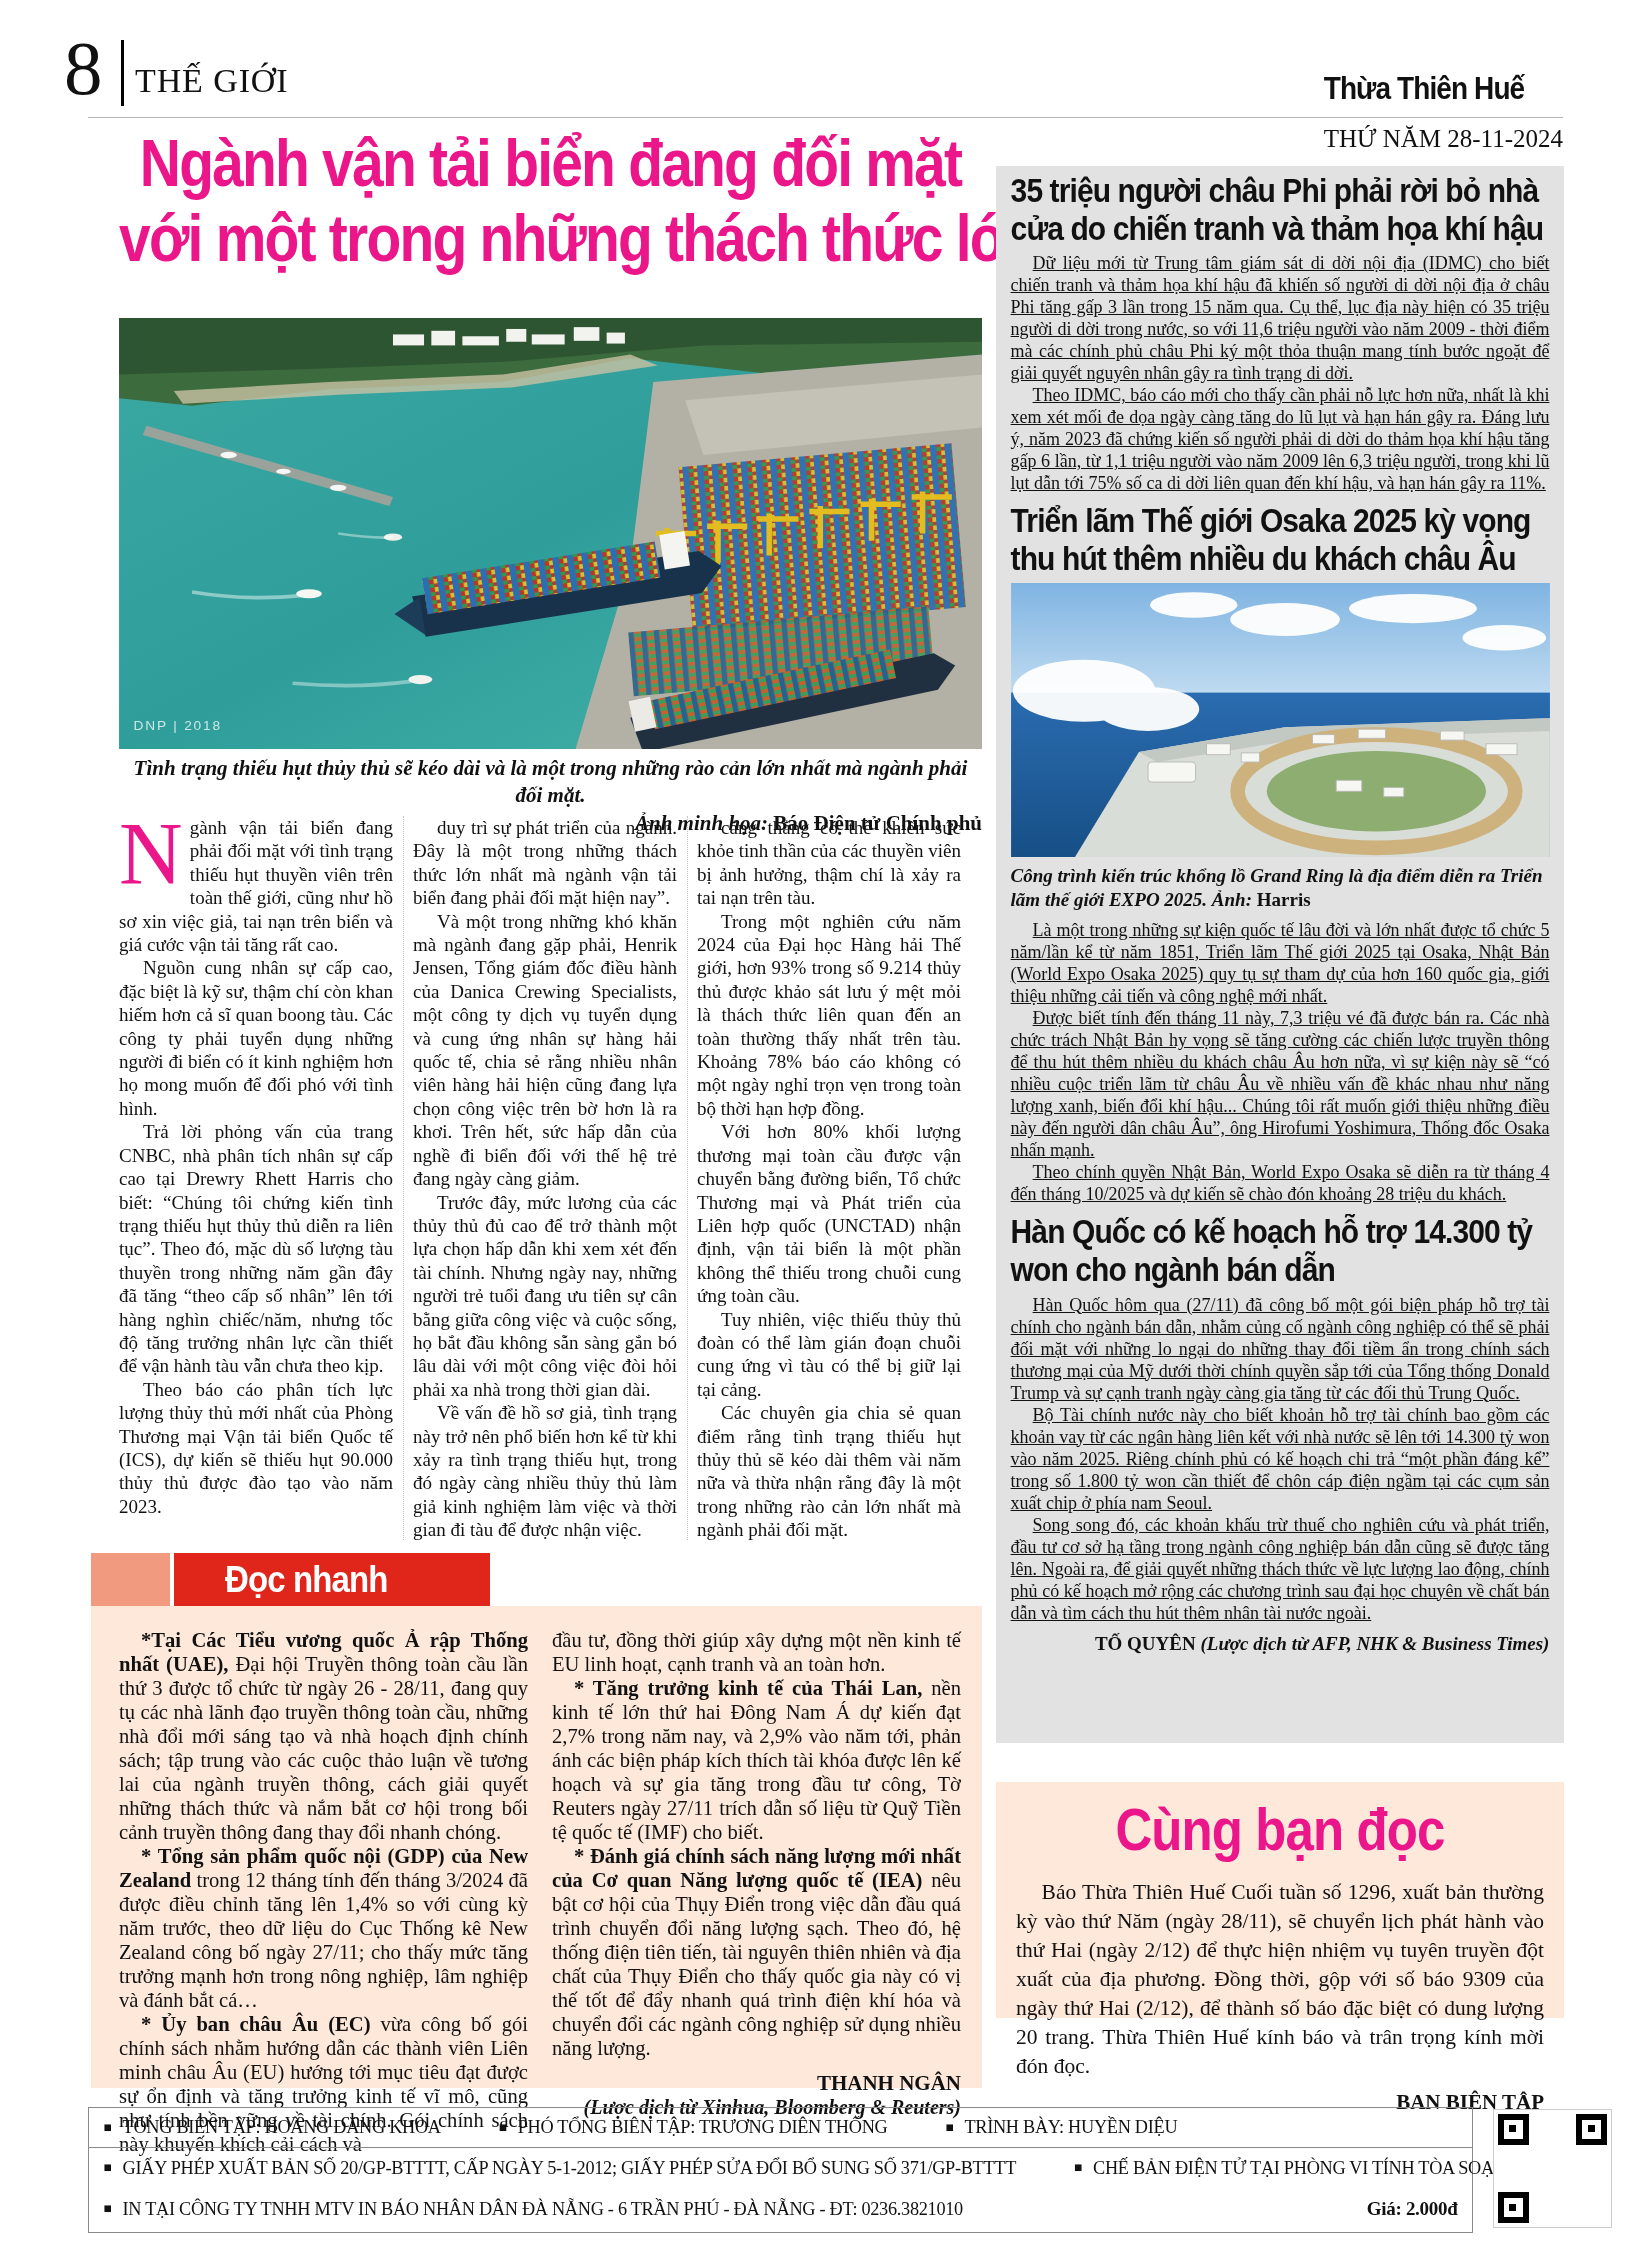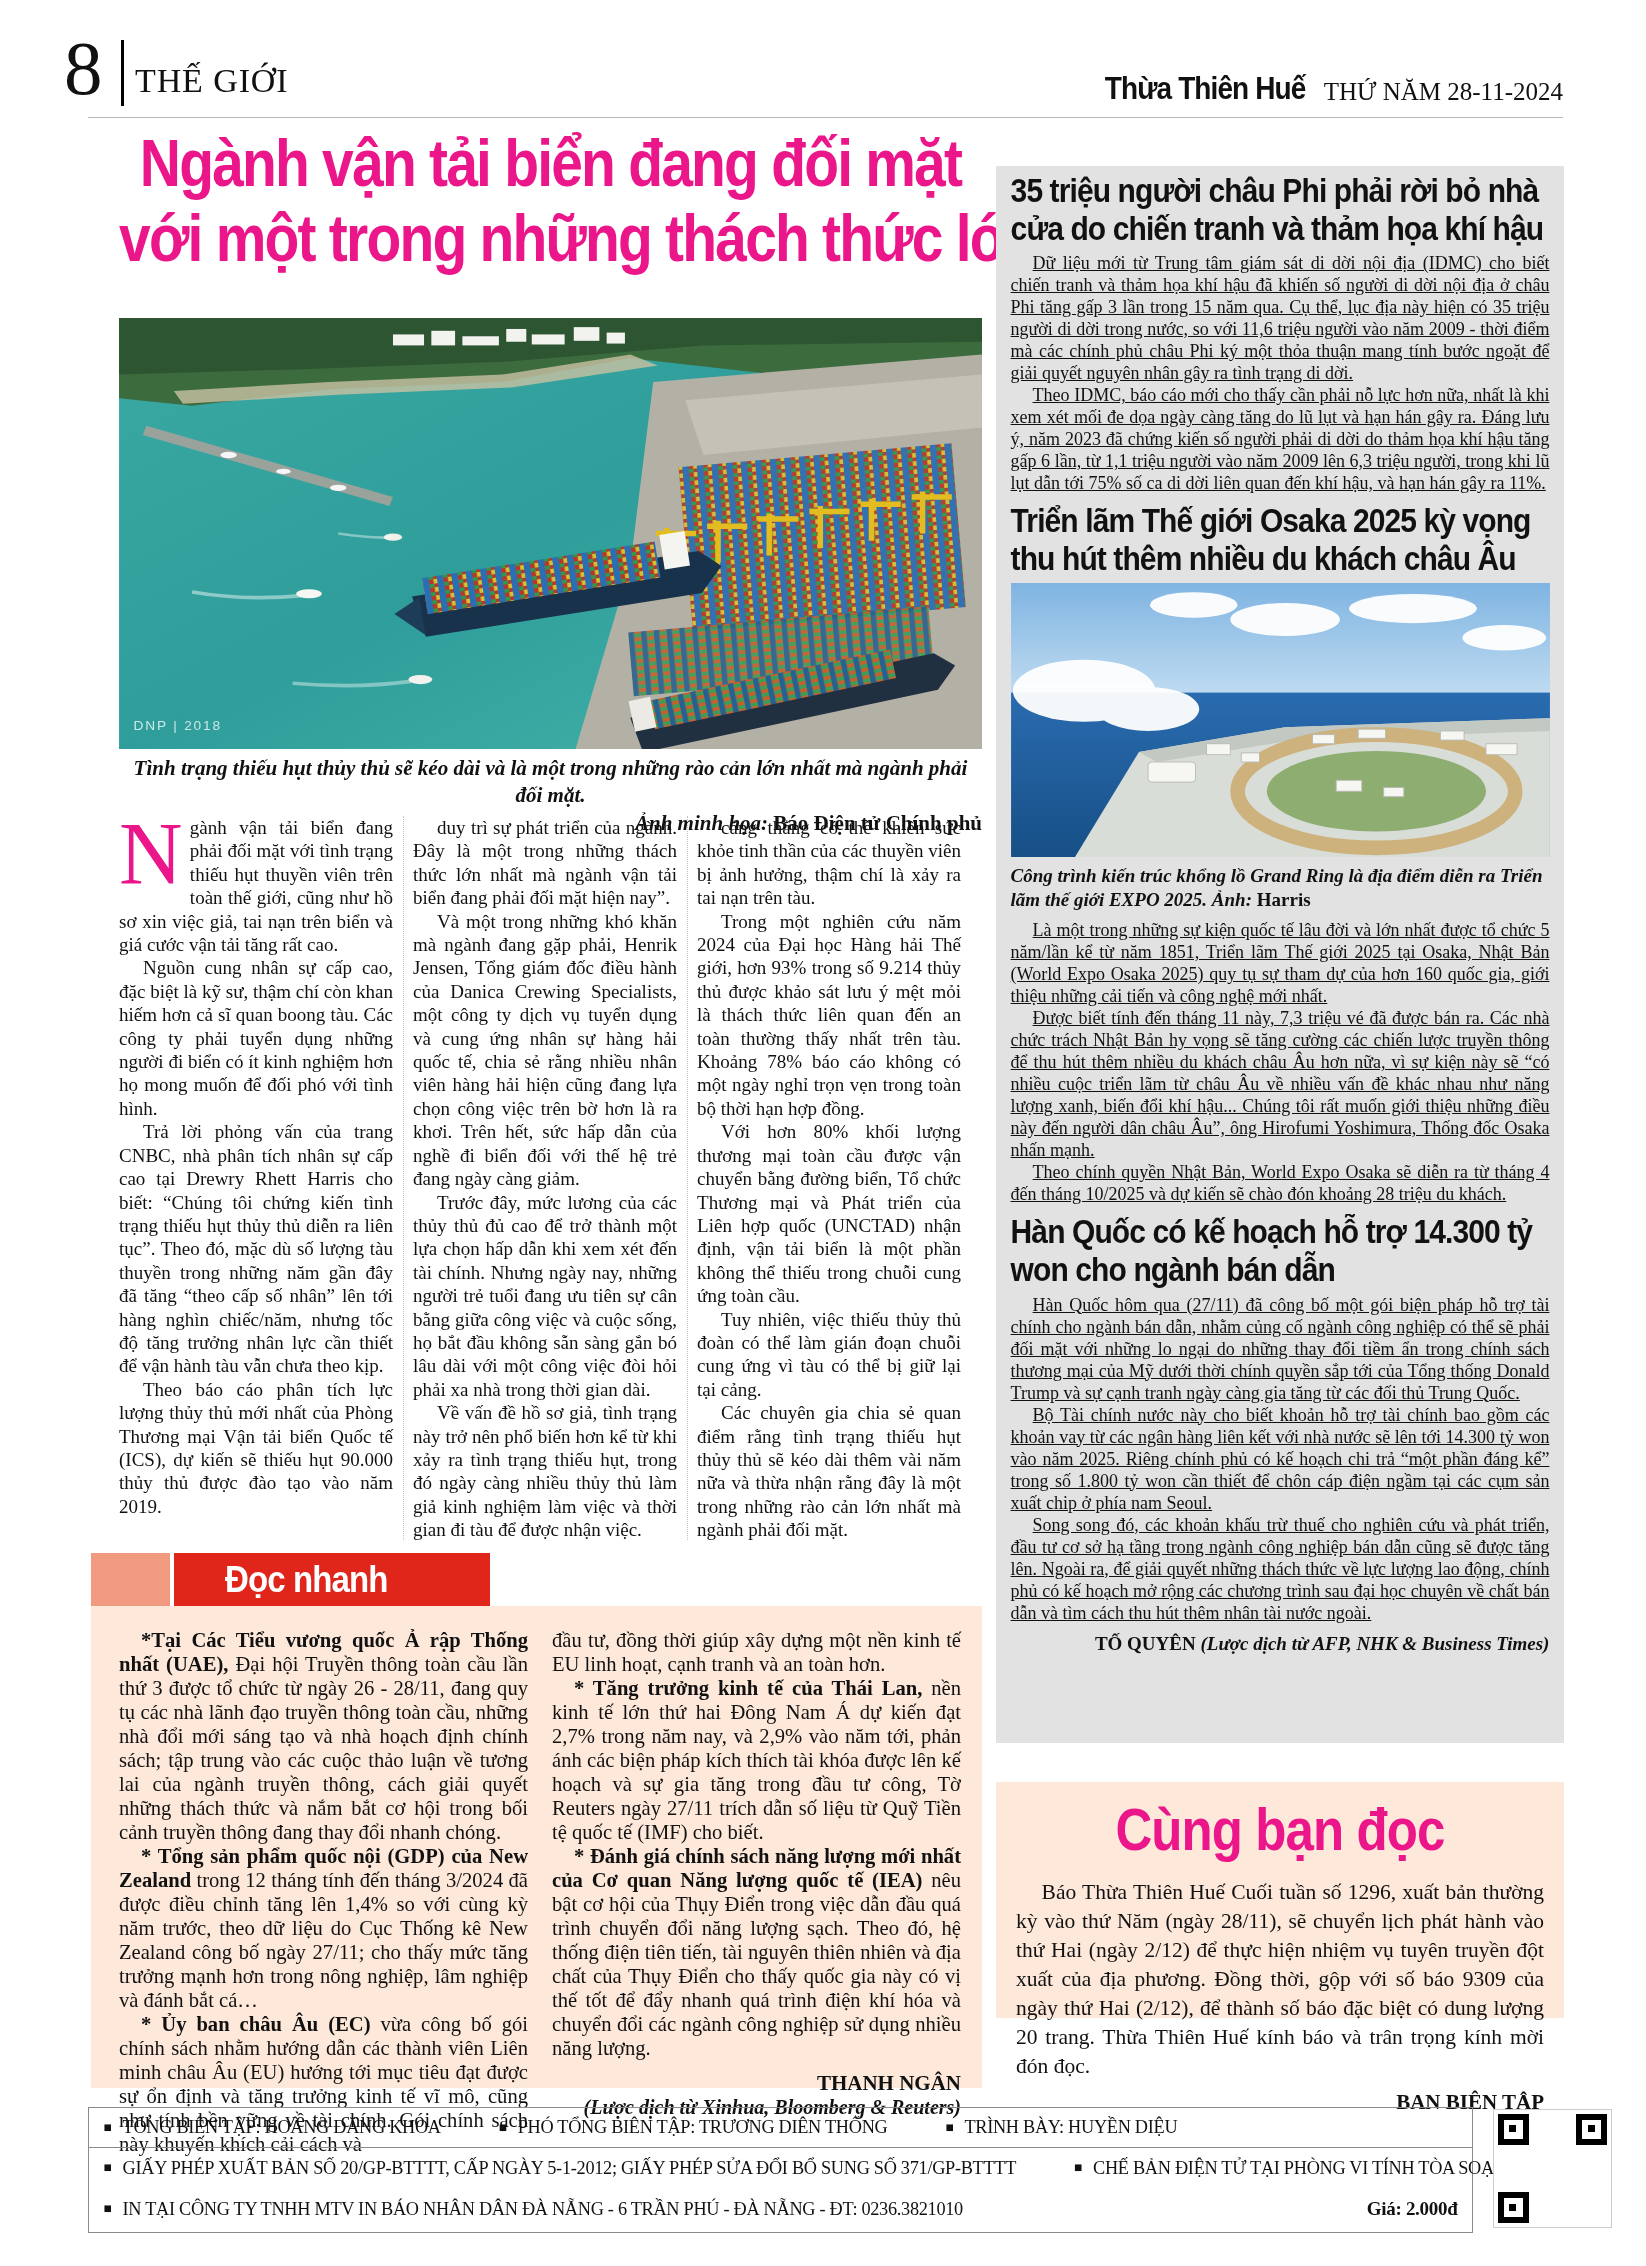--- a/index.html
+++ b/index.html
@@ -4,21 +4,21 @@
 <style>
   * { margin:0; padding:0; box-sizing:border-box; }
   html,body { background:#fff; }
   .page { position:relative; width:1647px; height:2267px; background:#fff; overflow:hidden;
           font-family:"Liberation Serif", serif; color:#111; }
 
   
   .pagenum { position:absolute; left:64px; top:25.6px; font-size:77px; line-height:84px; font-family:"Liberation Serif",serif; }
   .pagenum-bar { position:absolute; left:121px; top:40px; width:2.7px; height:66px; background:#000; }
   .section-name { position:absolute; left:135px; top:62px; font-size:34px; letter-spacing:0.9px; font-family:"Liberation Serif",serif; }
-  .masthead-wrap { position:absolute; right:84px; top:75px; display:flex; align-items:baseline; gap:18.3px; }
+  .masthead-wrap { position:absolute; right:84px; top:75px; display:flex; align-items:baseline; gap:18.3px;flex-direction:column; }
   .masthead { font-family:"Liberation Sans",sans-serif; font-weight:bold; font-size:28px; letter-spacing:-0.9px; transform:scaleY(1.12); transform-origin:center bottom; }
   .issue-date { font-size:25px; font-family:"Liberation Serif",serif; }
   .header-rule { position:absolute; left:88px; width:1475px; top:117px; height:0.9px; background:#b5b5b5; }
 
   
   .main-title { position:absolute; left:119px; top:126px; width:863px; text-align:center;
                 font-family:"Liberation Sans",sans-serif; font-weight:bold; color:#ec168b;
                 font-size:57px; line-height:75px; letter-spacing:-1.8px; }
   .main-title .line { display:inline-block; transform:scaleY(1.16); transform-origin:center; white-space:nowrap; }
 
@@ -201,21 +201,21 @@
       <span class="lbl">Ảnh minh họa:</span>
       <span class="crd">Báo Điện tử Chính phủ</span>
     </span>
   </div>
 
   <div class="cols">
     <div class="col">
       <p class="nohang"><span class="dropcap">N</span><span>gành vận tải biển đang phải đối mặt với tình trạng thiếu hụt thuyền viên trên toàn thế giới, cũng như hồ sơ xin việc giả, tai nạn trên biển và giá cước vận tải tăng rất cao.</span></p>
       <p>Nguồn cung nhân sự cấp cao, đặc biệt là kỹ sư, thậm chí còn khan hiếm hơn cả sĩ quan boong tàu. Các công ty phải tuyển dụng những người đi biển có ít kinh nghiệm hơn họ mong muốn để đối phó với tình hình.</p>
         <p>Trả lời phỏng vấn của trang CNBC, nhà phân tích nhân sự cấp cao tại Drewry Rhett Harris cho biết: “Chúng tôi chứng kiến tình trạng thiếu hụt thủy thủ diễn ra liên tục”. Theo đó, mặc dù số lượng tàu thuyền trong những năm gần đây đã tăng “theo cấp số nhân” lên tới hàng nghìn chiếc/năm, nhưng tốc độ tăng trưởng nhân lực cần thiết để vận hành tàu vẫn chưa theo kịp.</p>
-        <p>Theo báo cáo phân tích lực lượng thủy thủ mới nhất của Phòng Thương mại Vận tải biển Quốc tế (ICS), dự kiến sẽ thiếu hụt 90.000 thủy thủ được đào tạo vào năm 2019.</p>
+        <p>Theo báo cáo phân tích lực lượng thủy thủ mới nhất của Phòng Thương mại Vận tải biển Quốc tế (ICS), dự kiến sẽ thiếu hụt 90.000 thủy thủ được đào tạo vào năm 2023.</p>
     </div>
     <div class="col">
       <p>duy trì sự phát triển của ngành. Đây là một trong những thách thức lớn nhất mà ngành vận tải biển đang phải đối mặt hiện nay”.</p>
         <p>Và một trong những khó khăn mà ngành đang gặp phải, Henrik Jensen, Tổng giám đốc điều hành của Danica Crewing Specialists, một công ty dịch vụ tuyển dụng và cung ứng nhân sự hàng hải quốc tế, chia sẻ rằng nhiều nhân viên hàng hải hiện cũng đang lựa chọn công việc trên bờ hơn là ra khơi. Trên hết, sức hấp dẫn của nghề đi biển đối với thế hệ trẻ đang ngày càng giảm.</p>
         <p>Trước đây, mức lương của các thủy thủ đủ cao để trở thành một lựa chọn hấp dẫn khi xem xét đến tài chính. Nhưng ngày nay, những người trẻ tuổi đang ưu tiên sự cân bằng giữa công việc và cuộc sống, họ bắt đầu không sẵn sàng gắn bó lâu dài với một công việc đòi hỏi phải xa nhà trong thời gian dài.</p>
         <p>Về vấn đề hồ sơ giả, tình trạng này trở nên phổ biến hơn kể từ khi xảy ra tình trạng thiếu hụt, trong đó ngày càng nhiều thủy thủ làm giả kinh nghiệm làm việc và thời gian đi tàu để được nhận việc.</p>
     </div>
     <div class="col">
       <p>căng thẳng có thể khiến sức khỏe tinh thần của các thuyền viên bị ảnh hưởng, thậm chí là xảy ra tai nạn trên tàu.</p>
         <p>Trong một nghiên cứu năm 2024 của Đại học Hàng hải Thế giới, hơn 93% trong số 9.214 thủy thủ được khảo sát lưu ý mệt mỏi là thách thức liên quan đến an toàn thường thấy nhất trên tàu. Khoảng 78% báo cáo không có một ngày nghỉ trọn vẹn trong toàn bộ thời hạn hợp đồng.</p>

